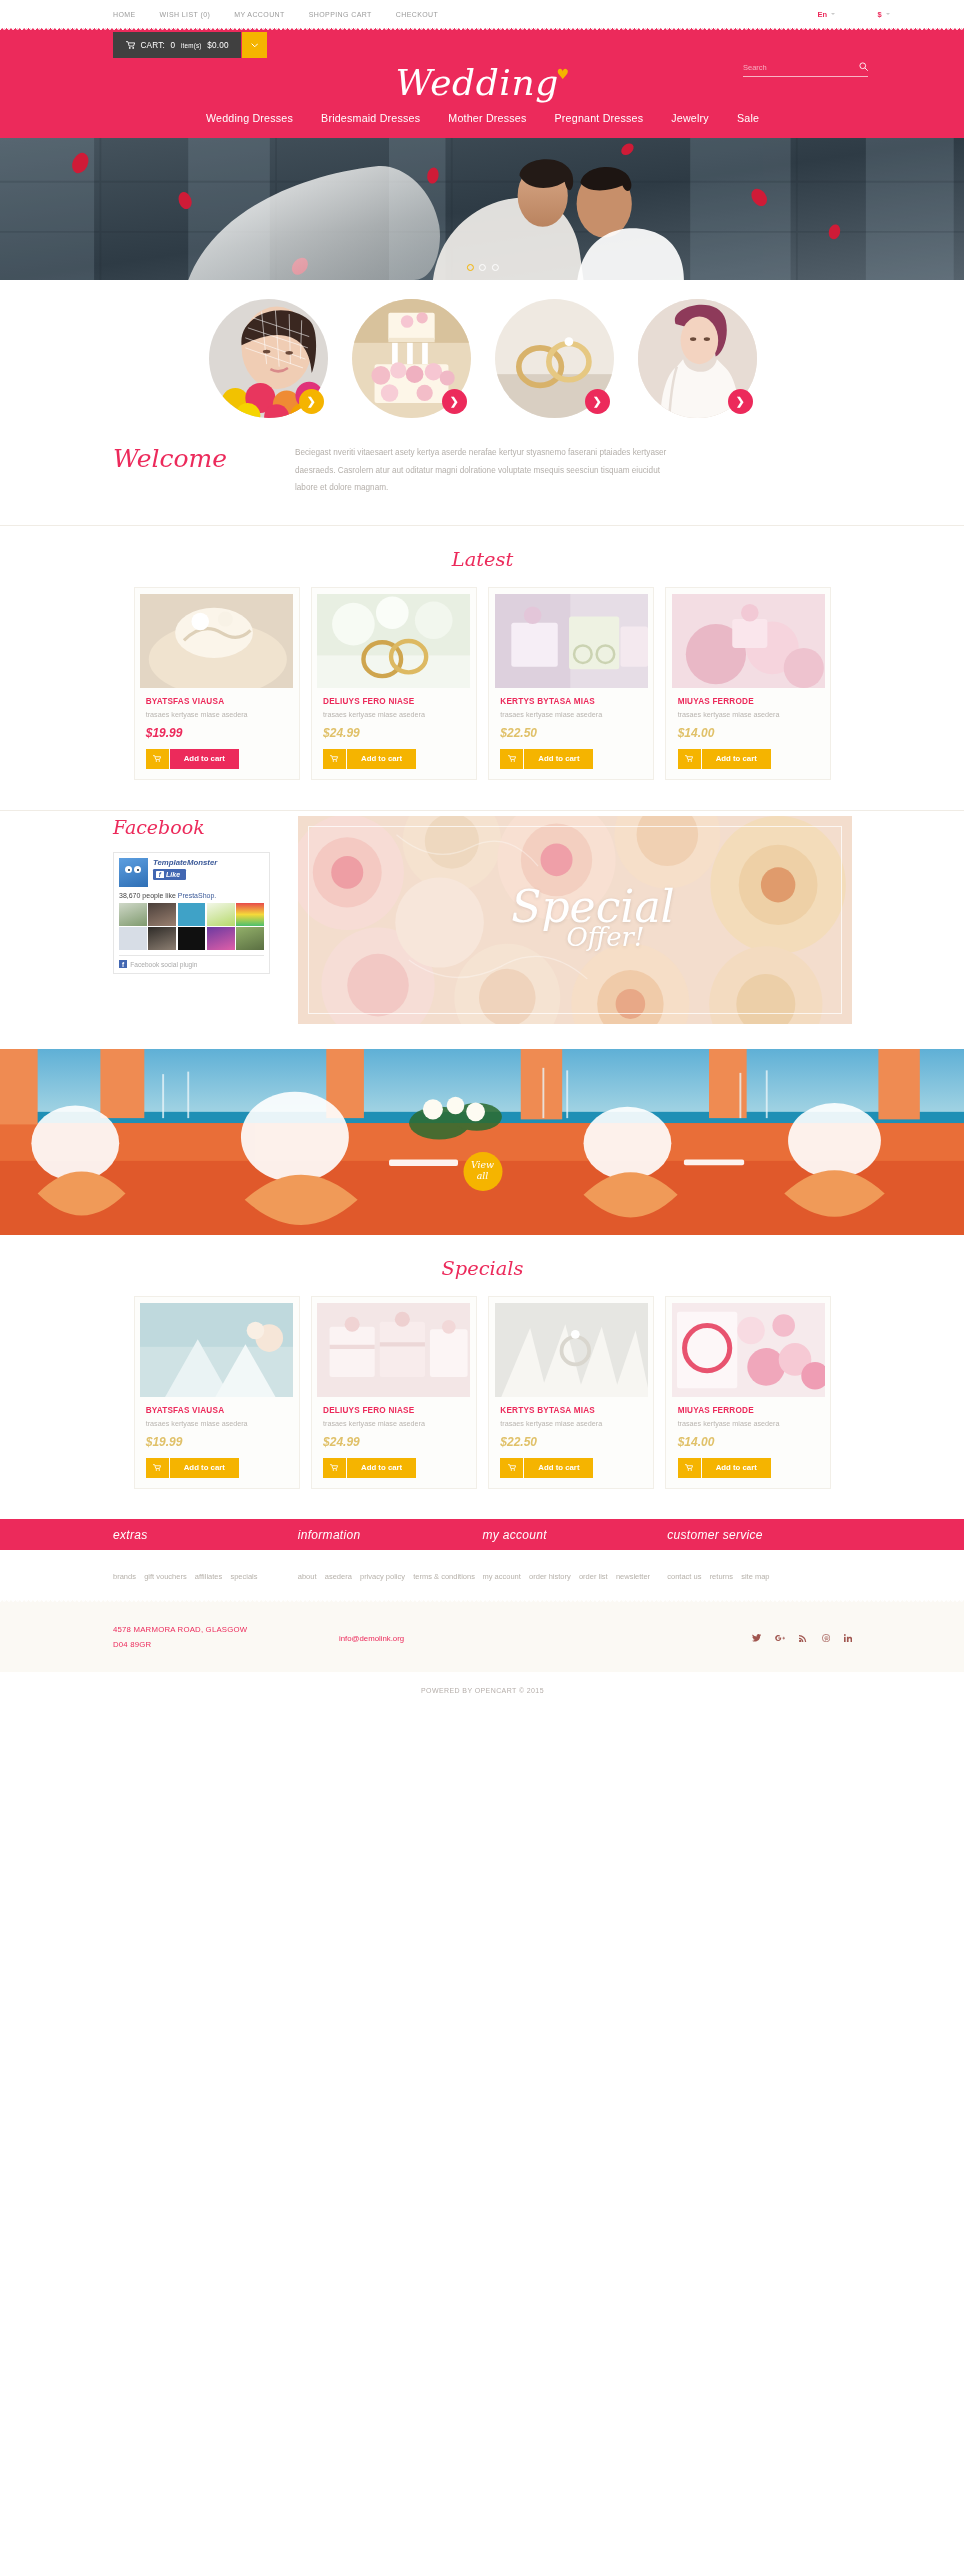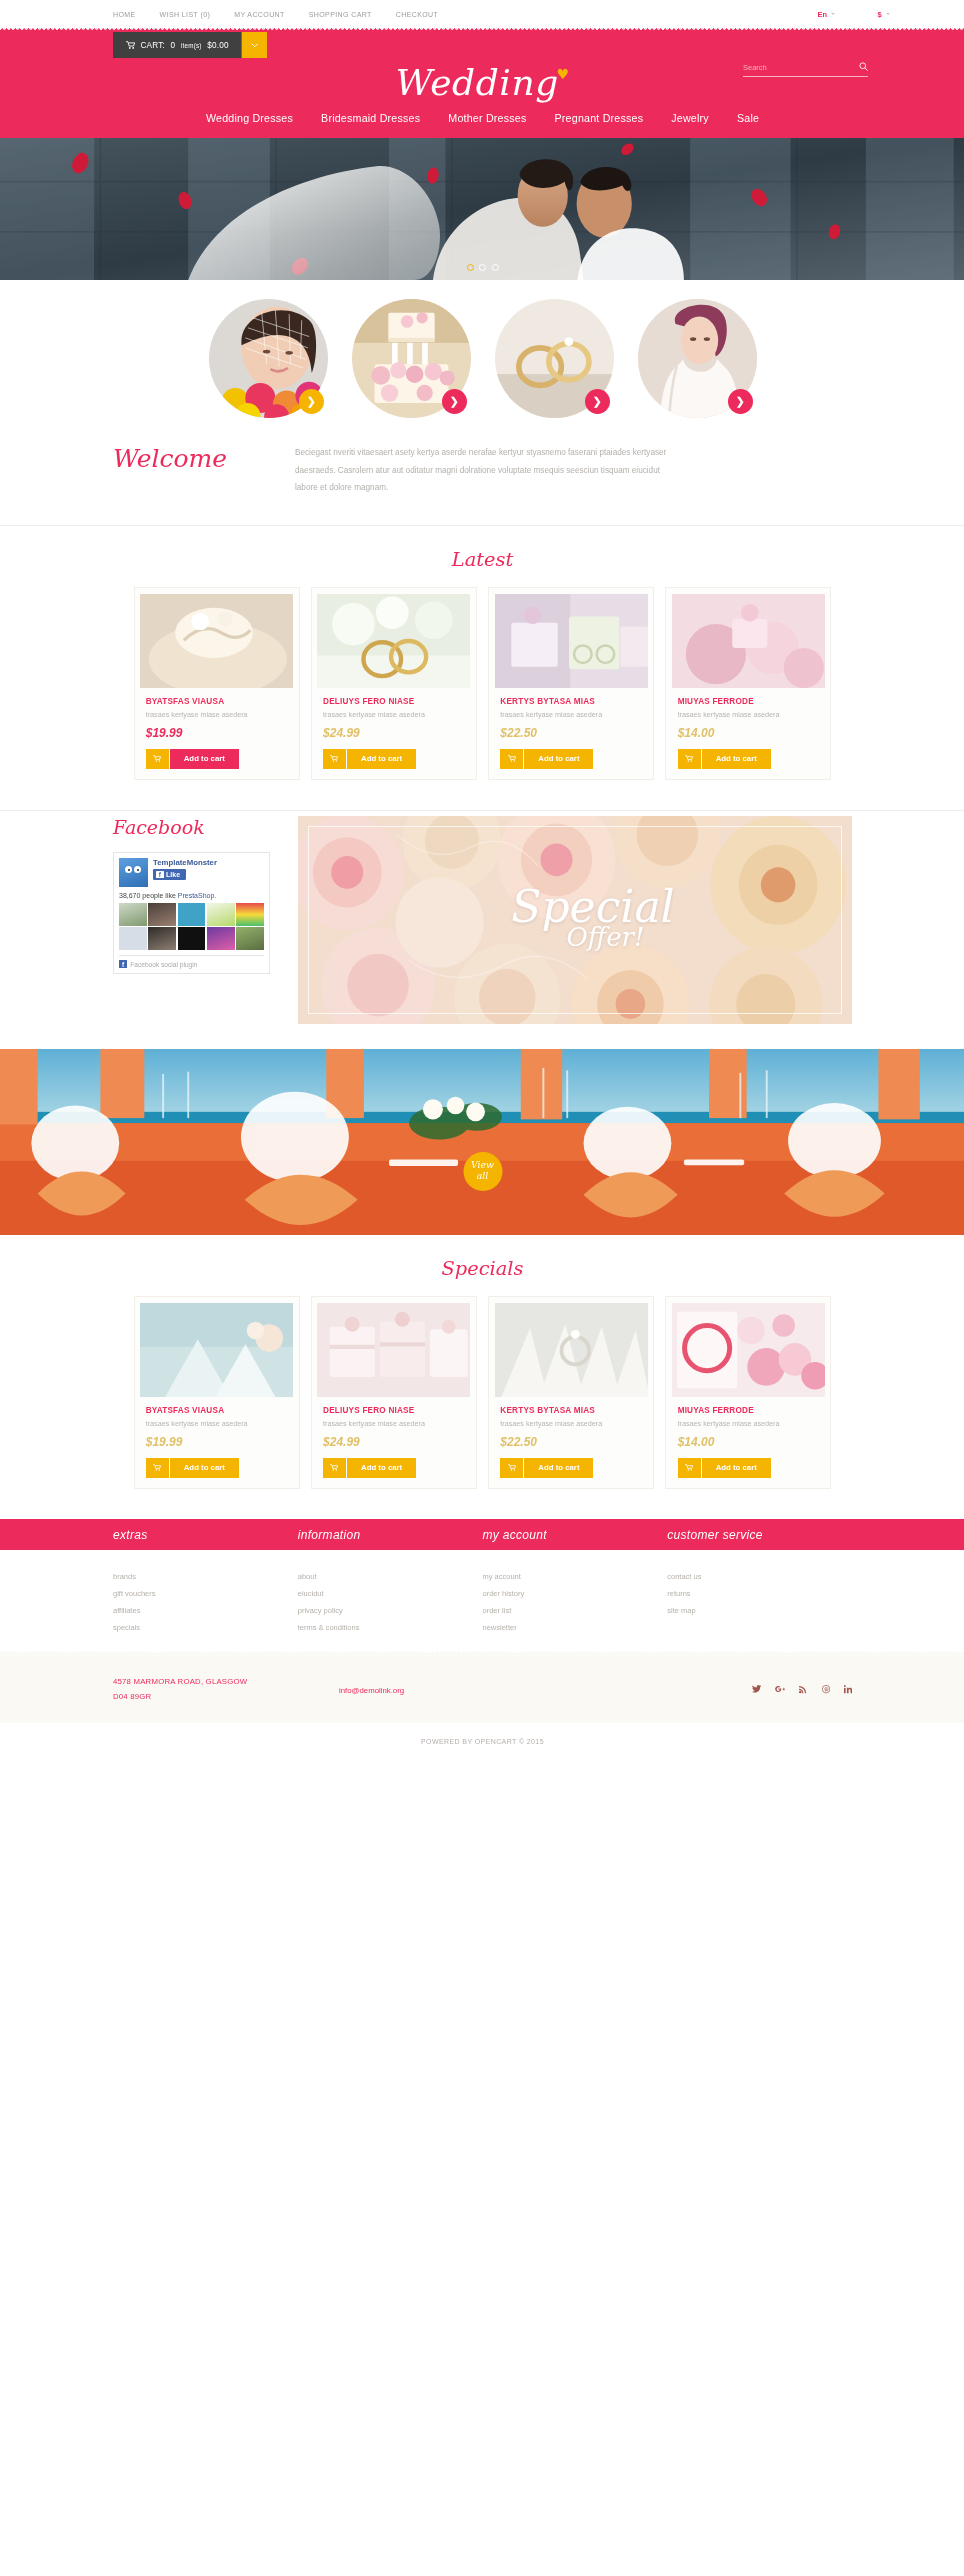--- a/index.html
+++ b/index.html
@@ -177,21 +177,21 @@
   .card .cartico.pink { background: #f5b400; }
 
   
   .fbrow { display: flex; padding: 5px 113px 25px; gap: 19px; align-items: flex-start; }
   .fbcol { width: 166px; }
   .fbcol h2 {
     font-family: "DejaVu Serif", serif; font-style: italic; font-weight: normal;
     font-size: 19px; color: #ec2a5b; margin-bottom: 14px;
   }
   .fbwidget { border: 0.6px solid #e6e6e6; background: #fff; padding: 5px; width: 157px; }
-  .fbhead { display: flex; gap: 5px; align-items: flex-start; }
+  .fbhead { display: flex; gap: 5px; align-items: flex-start; font-style: italic; }
   .fbavatar {
     width: 29px; height: 29px; flex: 0 0 29px;
     background: linear-gradient(160deg,#5d9fe0,#2f6fb5);
     position: relative; overflow: hidden;
   }
   .fbavatar .eye { position: absolute; width: 7px; height: 7px; background: #fff; border-radius: 50%; top: 8.8px; }
   .fbavatar .eye.l { left: 6.3px; } .fbavatar .eye.r { left: 15px; }
   .fbavatar .pupil { position: absolute; width: 2.5px; height: 2.5px; background: #123; border-radius: 50%; top: 11.3px; }
   .fbavatar .pupil.l { left: 8.8px; } .fbavatar .pupil.r { left: 17.6px; }
   .fbname { color: #3b5998; font-size: 7.8px; font-weight: bold; }
@@ -256,21 +256,21 @@
   .footbar {
     background: #ec2a5b; display: flex; padding: 8.8px 113px; gap: 0;
   }
   .footbar .col { flex: 1; }
   .footbar h3 {
     color: #fff; font-weight: normal; font-size: 12px;
     font-family: "Liberation Sans Narrow", "Liberation Sans", sans-serif;
     font-style: italic; letter-spacing: 0.3px;
   }
   .footlinks { display: flex; padding: 21.3px 113px 19px; background: #fff; }
-  .footlinks .col { flex: 1; display: flex; flex-direction: column; gap: 8.2px; }
+  .footlinks .col { flex: 1; display: flex; flex-direction: row; gap: 8.2px; }
   .footlinks a {
     font-size: 7.5px; color: #b7b2ab; text-decoration: none;
     font-family: "Liberation Sans Narrow", "Liberation Sans", sans-serif;
   }
 
   .contactbar {
     background: #fbf9f4; display: flex; align-items: center;
     padding: 19px 113px; gap: 0;
   }
   .contactbar .addr {
@@ -930,21 +930,21 @@
 
   <div class="footlinks">
     <div class="col">
       <a>brands</a>
       <a>gift vouchers</a>
       <a>affiliates</a>
       <a>specials</a>
     </div>
     <div class="col">
       <a>about</a>
-      <a>eiucidut</a>
+      <a>asedera</a>
       <a>privacy policy</a>
       <a>terms &amp; conditions</a>
     </div>
     <div class="col">
       <a>my account</a>
       <a>order history</a>
       <a>order list</a>
       <a>newsletter</a>
     </div>
     <div class="col">

